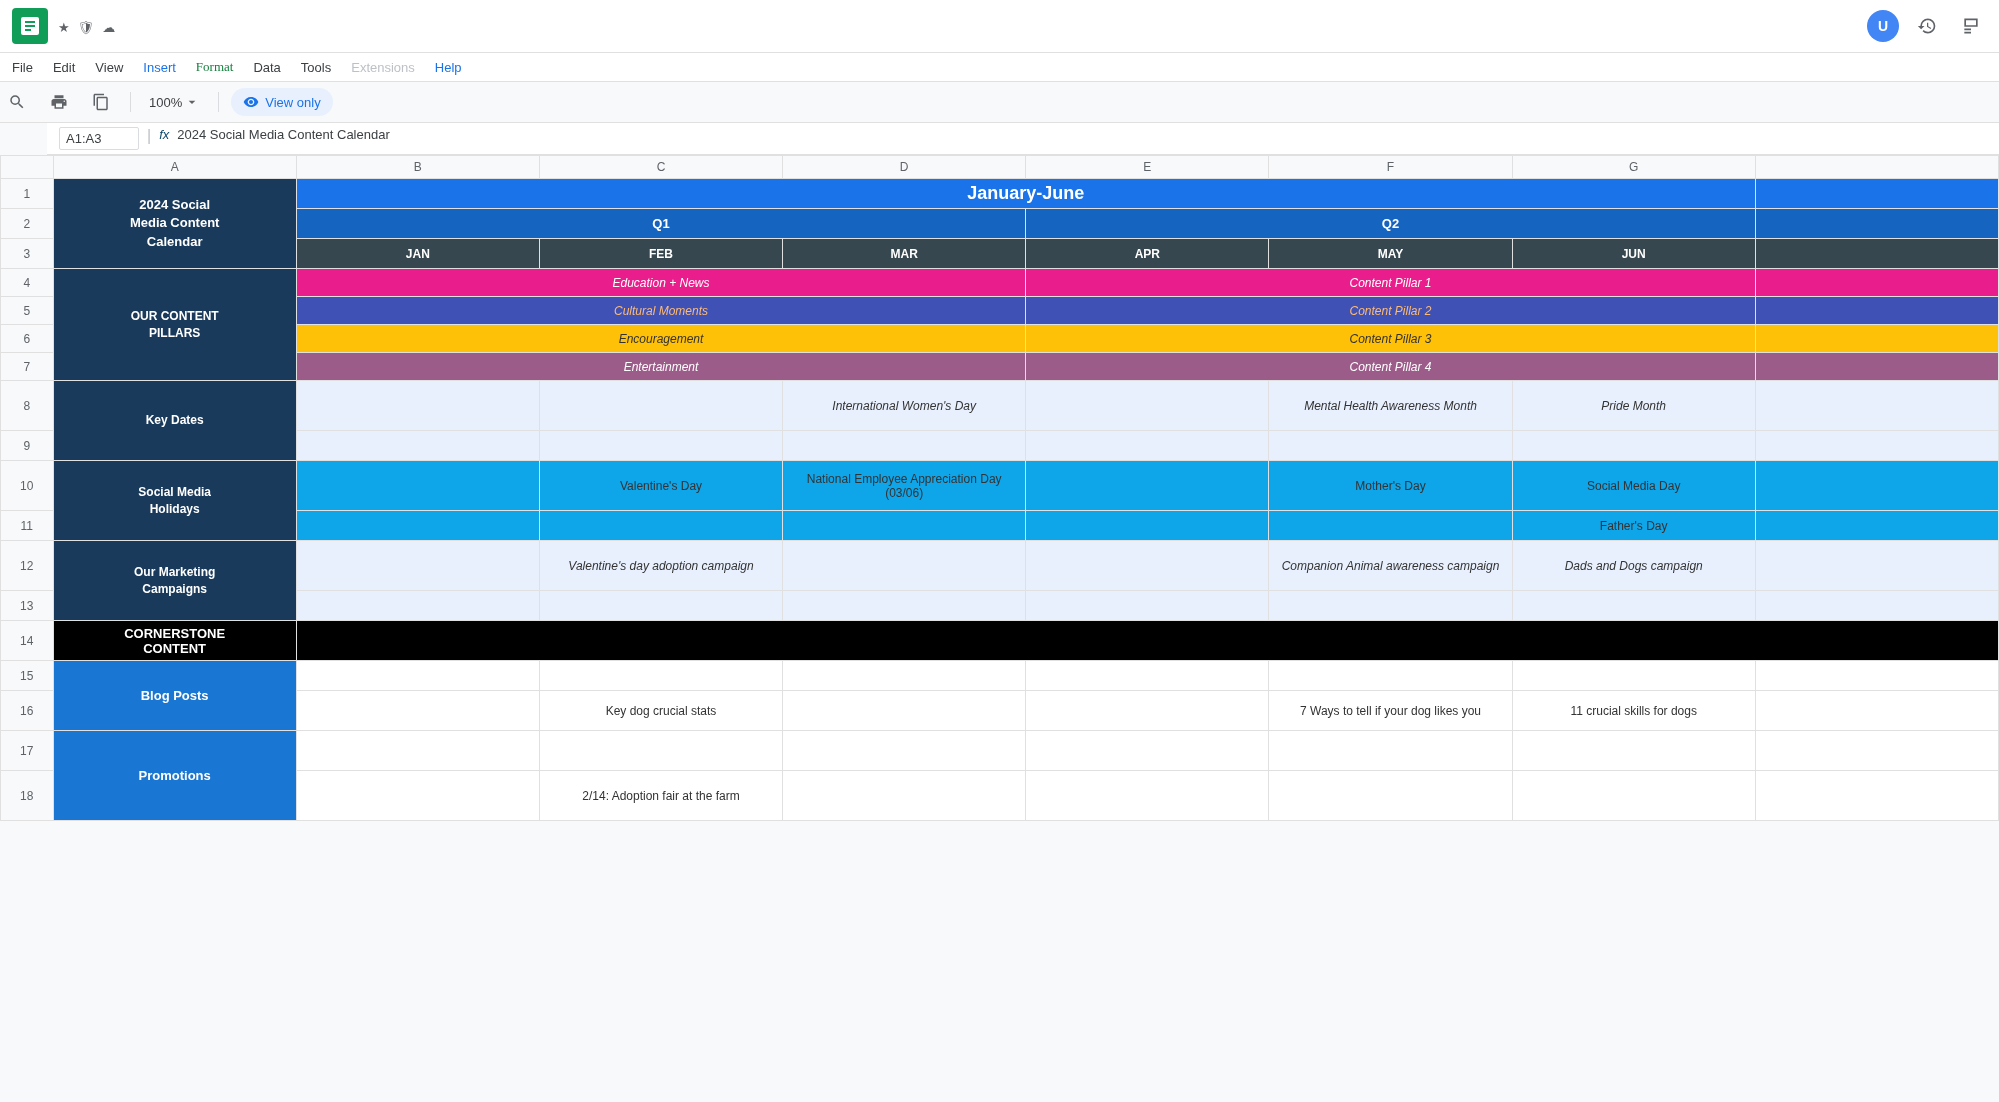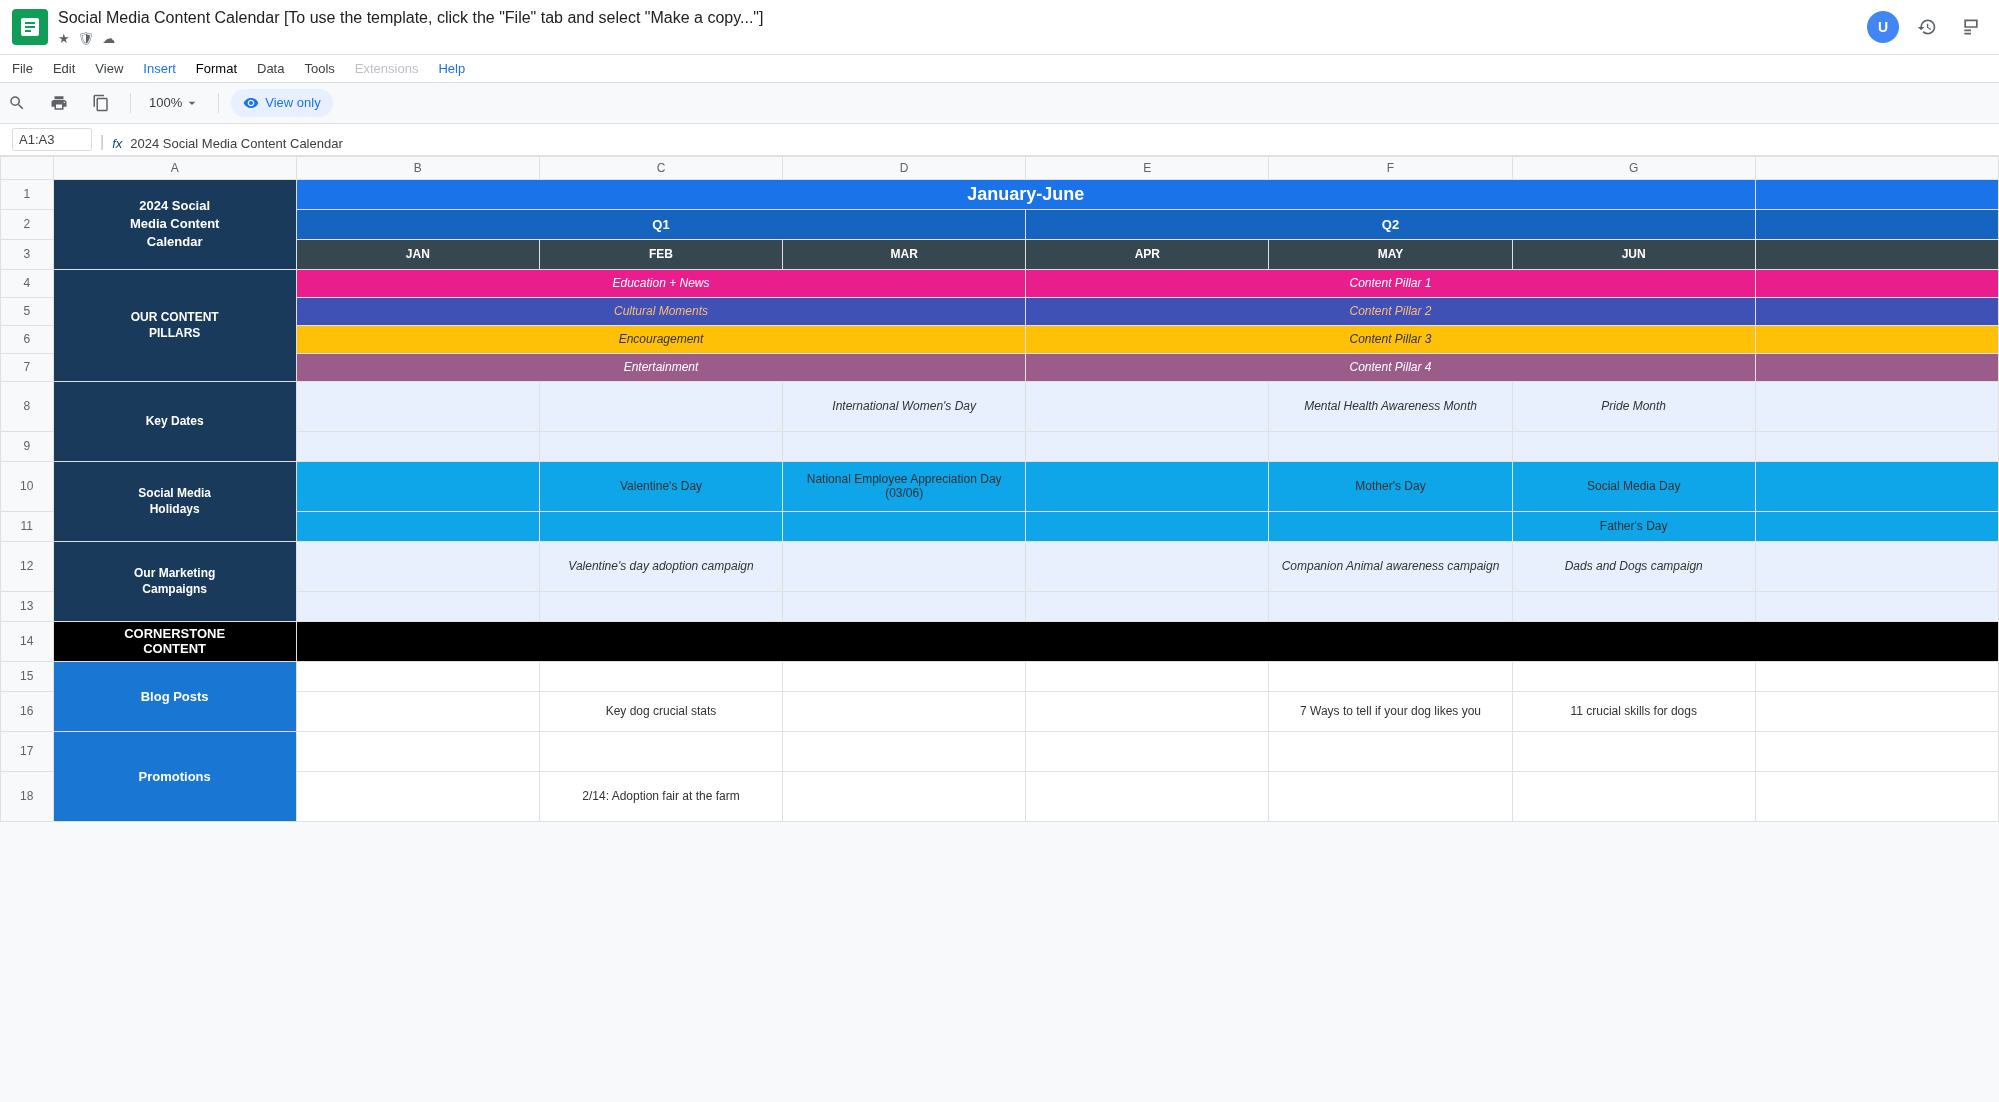--- a/index.html
+++ b/index.html
@@ -12,33 +12,33 @@
     .doc-title { font-size: 16px; font-weight: 500; color: #202124; line-height: 1.3; }
     .title-icons { display: flex; gap: 8px; margin-top: 2px; align-items: center; }
     .top-right { display: flex; align-items: center; gap: 12px; }
     .avatar { width: 32px; height: 32px; border-radius: 50%; background: #4285f4; display: flex; align-items: center; justify-content: center; color: white; font-weight: bold; font-size: 14px; }
     .icon-btn { width: 32px; height: 32px; display: flex; align-items: center; justify-content: center; color: #5f6368; cursor: pointer; border-radius: 50%; }
 
     
     .menu-bar { display: flex; align-items: center; background: #fff; padding: 2px 4px; gap: 4px; border-bottom: 1px solid #e0e0e0; }
     .menu-item { padding: 4px 8px; cursor: pointer; border-radius: 4px; font-size: 13px; color: #3c4043; }
     .menu-item.insert { color: #1a73e8; }
-    .menu-item.format { color: #000000; }
+    .menu-item.format { color: #15803d; font-family: Liberation Serif, serif; }
     .menu-item.extensions { color: #bdc1c6; }
     .menu-item.help { color: #1a73e8; }
 
     
     .toolbar { display: flex; align-items: center; background: #f8f9fa; padding: 6px 0; gap: 8px; border-bottom: 1px solid #e0e0e0; }
     .toolbar-btn { display: flex; align-items: center; gap: 4px; padding: 4px 8px; border-radius: 4px; cursor: pointer; color: #3c4043; font-size: 13px; }
     .view-only-btn { display: flex; align-items: center; gap: 6px; padding: 6px 12px; background: #e8f0fe; border-radius: 16px; color: #1a73e8; font-size: 13px; font-weight: 500; cursor: pointer; border: none; }
     .zoom-btn { display: flex; align-items: center; gap: 2px; padding: 4px 6px; border-radius: 4px; cursor: pointer; color: #3c4043; font-size: 13px; }
     .separator { width: 1px; height: 20px; background: #dadce0; margin: 0 4px; }
 
     
-    .formula-bar { display: flex; align-items: flex-end; background: #fff; padding: 4px 12px; border-bottom: 1px solid #e0e0e0; gap: 8px; }
+    .formula-bar { display: flex; align-items: flex-start; background: #fff; padding: 4px 12px; border-bottom: 1px solid #e0e0e0; gap: 8px; margin-left: 47px; }
     .cell-ref { font-size: 13px; color: #3c4043; min-width: 80px; border: 1px solid #dadce0; padding: 3px 6px; border-radius: 2px; }
     .formula-sep { color: #bdc1c6; font-size: 16px; }
     .fx-label { color: #0c4a6e; font-size: 13px; font-style: italic; }
     .formula-content { flex: 1; font-size: 13px; color: #3c4043; }
 
     
     .spreadsheet { overflow: auto; width: 100%; }
     table { border-collapse: collapse; width: 100%; table-layout: fixed; }
     
     
@@ -100,21 +100,20 @@
 <div class="top-bar">
   <div class="app-icon">
     <svg width="22" height="22" viewBox="0 0 22 22" fill="none">
       <rect x="2" y="2" width="18" height="18" rx="2" fill="white"></rect>
       <line x1="6" y1="7" x2="16" y2="7" stroke="#0f9d58" stroke-width="2"></line>
       <line x1="6" y1="11" x2="16" y2="11" stroke="#0f9d58" stroke-width="2"></line>
       <line x1="6" y1="15" x2="12" y2="15" stroke="#0f9d58" stroke-width="2"></line>
     </svg>
   </div>
   <div class="title-area">
-    <div class="doc-title">Social Media Content Calendar [To use the template, click the "File" tab and select "Make a copy..."]</div>
     <div class="title-icons">
       <span style="color:#5f6368;cursor:pointer;">★</span>
       <span style="color:#5f6368;cursor:pointer;">🛡</span>
       <span style="color:#5f6368;cursor:pointer;">☁</span>
     </div>
   </div>
   <div class="top-right">
     <div class="avatar">U</div>
     <div class="icon-btn">
       <svg width="20" height="20" viewBox="0 0 24 24" fill="#5f6368">

